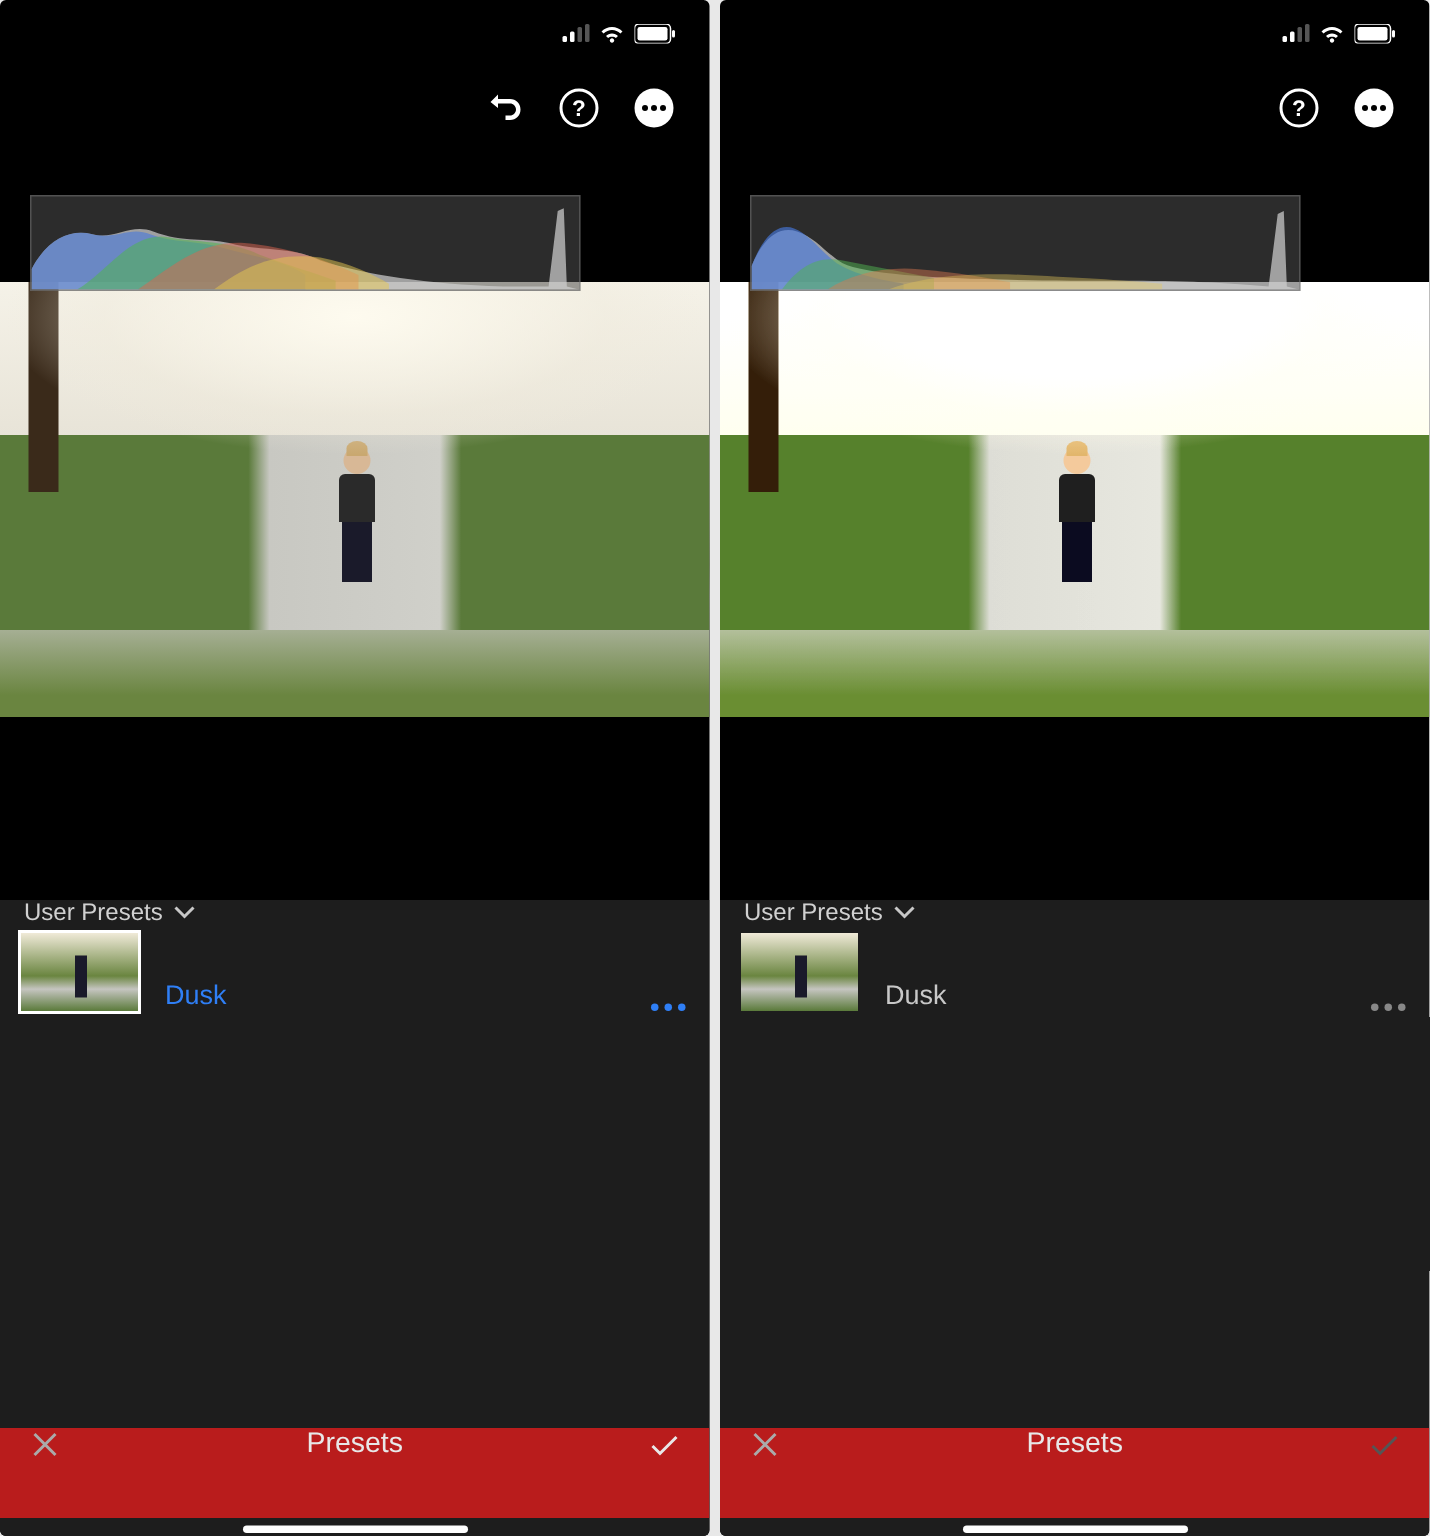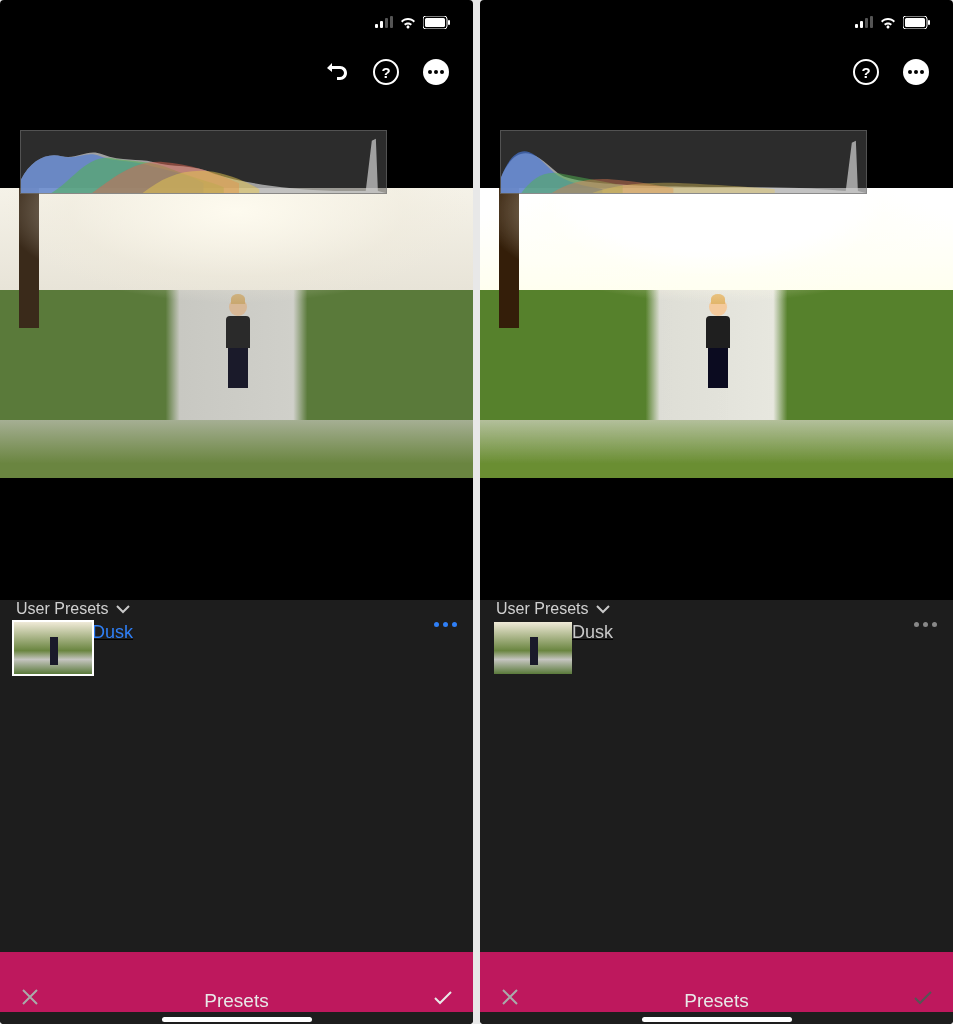--- a/index.html
+++ b/index.html
@@ -29,33 +29,33 @@
   .kid .head::before{content:"";position:absolute;top:-4px;left:2px;right:2px;height:10px;background:#c9a870;border-radius:50% 50% 0 0;}
   .kid .body{width:24px;height:32px;background:#2a2a2a;margin:0 auto;border-radius:4px 4px 0 0;}
   .kid .legs{width:20px;height:40px;background:#1a1a2a;margin:0 auto;}
   .tree{position:absolute;left:4%;top:0;width:20px;height:140px;background:#3a2a1a;}
   .histogram { position:absolute; top:0; left:20px; right:86px; height:64px; background:rgba(80,80,80,0.55); z-index:5; border:1px solid rgba(120,120,120,0.5);}
   .histogram svg { width:100%; height:100%; display:block; }
   
   .panel { position:absolute; left:0; right:0; top:600px; bottom:0; background:#1d1d1d; }
   .group-header { display:flex; align-items:center; gap:8px; padding: 0 16px; color:#d0d0d0; font-size:16px; cursor:pointer;}
   .chev{display:inline-block;}
-  .preset-row { display:flex; align-items:flex-start; padding: 4px 16px 4px 14px; text-decoration:underline;}
+  .preset-row { display:flex; align-items:flex-end; padding: 4px 16px 4px 14px; gap:18px;}
   .thumb { width:78px; height:52px; background:linear-gradient(to bottom,#f0ead8 0%,#6a8540 55%,#c5c5c0 72%,#5a7a3a 100%); position:relative; cursor:pointer;}
   .thumb.selected{outline:2px solid #fff;}
   .thumb::after{content:"";position:absolute;left:46%;top:28%;width:8px;height:28px;background:#1a1a2a;}
   .preset-name { flex:1; font-size:18px; }
   .preset-name.active{color:#2f7ff6;}
   .preset-name.inactive{color:#c8c8c8;}
   .row-more{display:flex;gap:4px;cursor:pointer;}
   .row-more span{width:5px;height:5px;border-radius:50%;}
   .row-more.active span{background:#2f7ff6;}
   .row-more.inactive span{background:#888;}
   
-  .bottom { position:absolute; left:0; right:0; bottom:12px; height:60px; background:#be185d; display:flex; align-items:flex-end; justify-content:space-between; padding:0 18px;}
+  .bottom { position:absolute; left:0; right:0; bottom:12px; height:60px; background:#b91c1c; display:flex; align-items:flex-start; justify-content:space-between; padding:0 18px;}
   .bb-x{color:#aaa;font-size:22px;cursor:pointer;width:24px;text-align:center;}
   .bb-title{color:#e8e8e8;font-size:19px;}
   .bb-check{color:#e8e8e8;font-size:22px;cursor:pointer;width:24px;text-align:center;}
   .bb-check.dim{color:#555;}
   .home-ind{position:absolute;bottom:2px;left:50%;transform:translateX(-50%);width:150px;height:5px;background:#fff;border-radius:3px;}
 </style>
 </head>
 <body>
 
 <div class="wrap">

